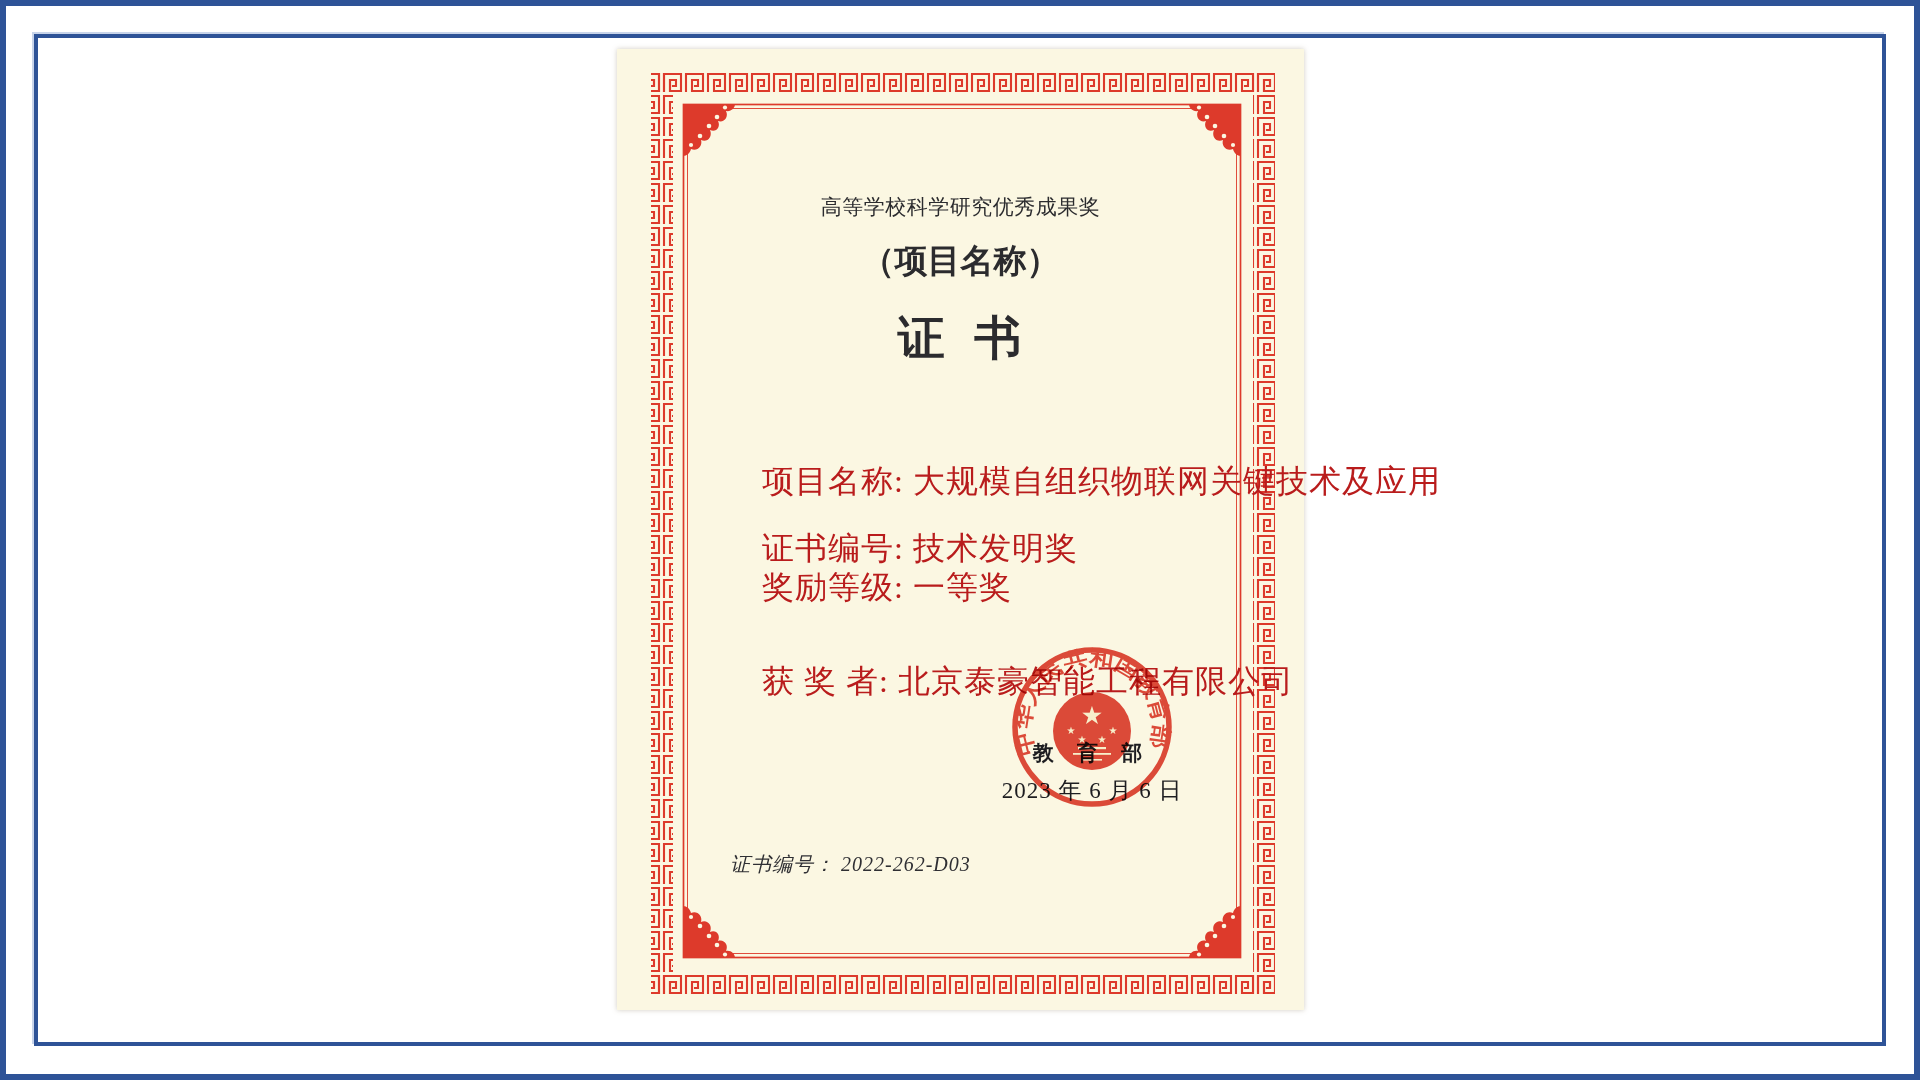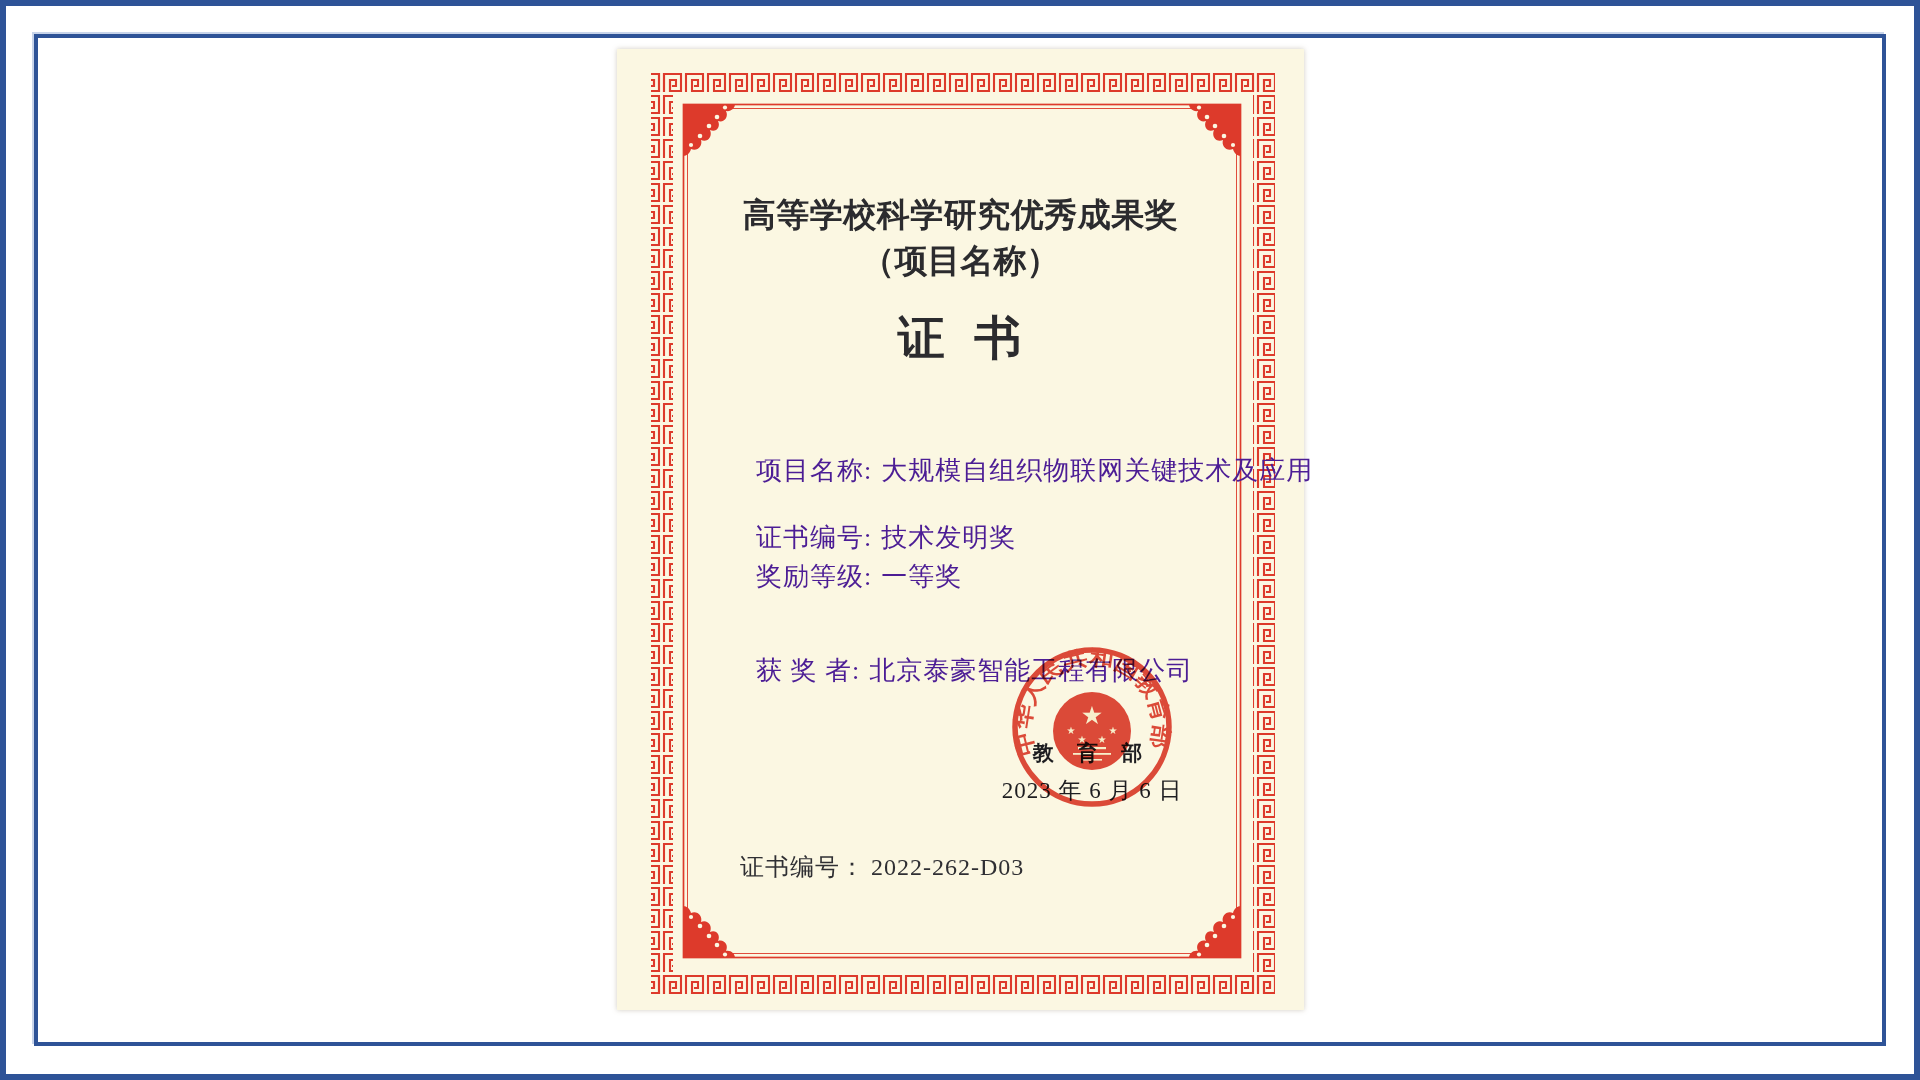--- a/index.html
+++ b/index.html
@@ -16,40 +16,41 @@
     border:4px solid #2e5397;box-sizing:border-box;
     box-shadow:-2px -2px 0 #c8d4ea;
   }
   .certificate{
     position:absolute;left:617px;top:49px;width:687px;height:961px;
     background:#fbf7e2;
     box-shadow:0 0 5px rgba(120,110,80,0.35);
   }
   .border-svg{position:absolute;left:0;top:0;width:687px;height:961px;}
   .ctext{position:absolute;left:0;width:687px;text-align:center;color:#2b2b2e;}
-  .title1{top:144px;font-size:33px;font-weight:700;letter-spacing:0.5px;}
+  .title1{top:144px;font-size:21px;font-weight:400;letter-spacing:0.5px;}
   .title2{top:190px;font-size:33px;font-weight:700;}
   .doc-title{top:258px;font-size:47px;font-weight:700;white-space:pre;letter-spacing:2px;}
   .field{
-    position:absolute;left:109px;font-size:26px;color:#4c1d95;
+    position:absolute;left:109px;font-size:32px;color:#b91c1c;
     letter-spacing:1px;white-space:pre;
   }
   .field .fvalue{margin-left:9px;}
   .agency{
     position:absolute;left:355px;top:690px;width:240px;text-align:center;
     font-size:21px;font-weight:700;color:#1d1d20;letter-spacing:9px;
     z-index:2;white-space:pre;
   }
   .date{
     position:absolute;left:355px;top:726px;width:240px;text-align:center;
     font-size:23px;color:#1d1d20;letter-spacing:1px;z-index:2;white-space:pre;
   }
   .cert-no{
-    position:absolute;left:123px;top:802px;font-size:24px;color:#2f2f33;
+    position:absolute;left:113px;top:802px;font-size:20px;color:#2f2f33;
     letter-spacing:1px;
+    font-style:italic;
   }
   .cert-no .fvalue{margin-left:6px;}
   .seal{
     position:absolute;left:375px;top:578px;width:200px;height:200px;
     mix-blend-mode:multiply;z-index:3;
   }
   .seal text{font-family:"Liberation Serif","DejaVu Serif",serif;}
 </style>
 </head>
 <body>

